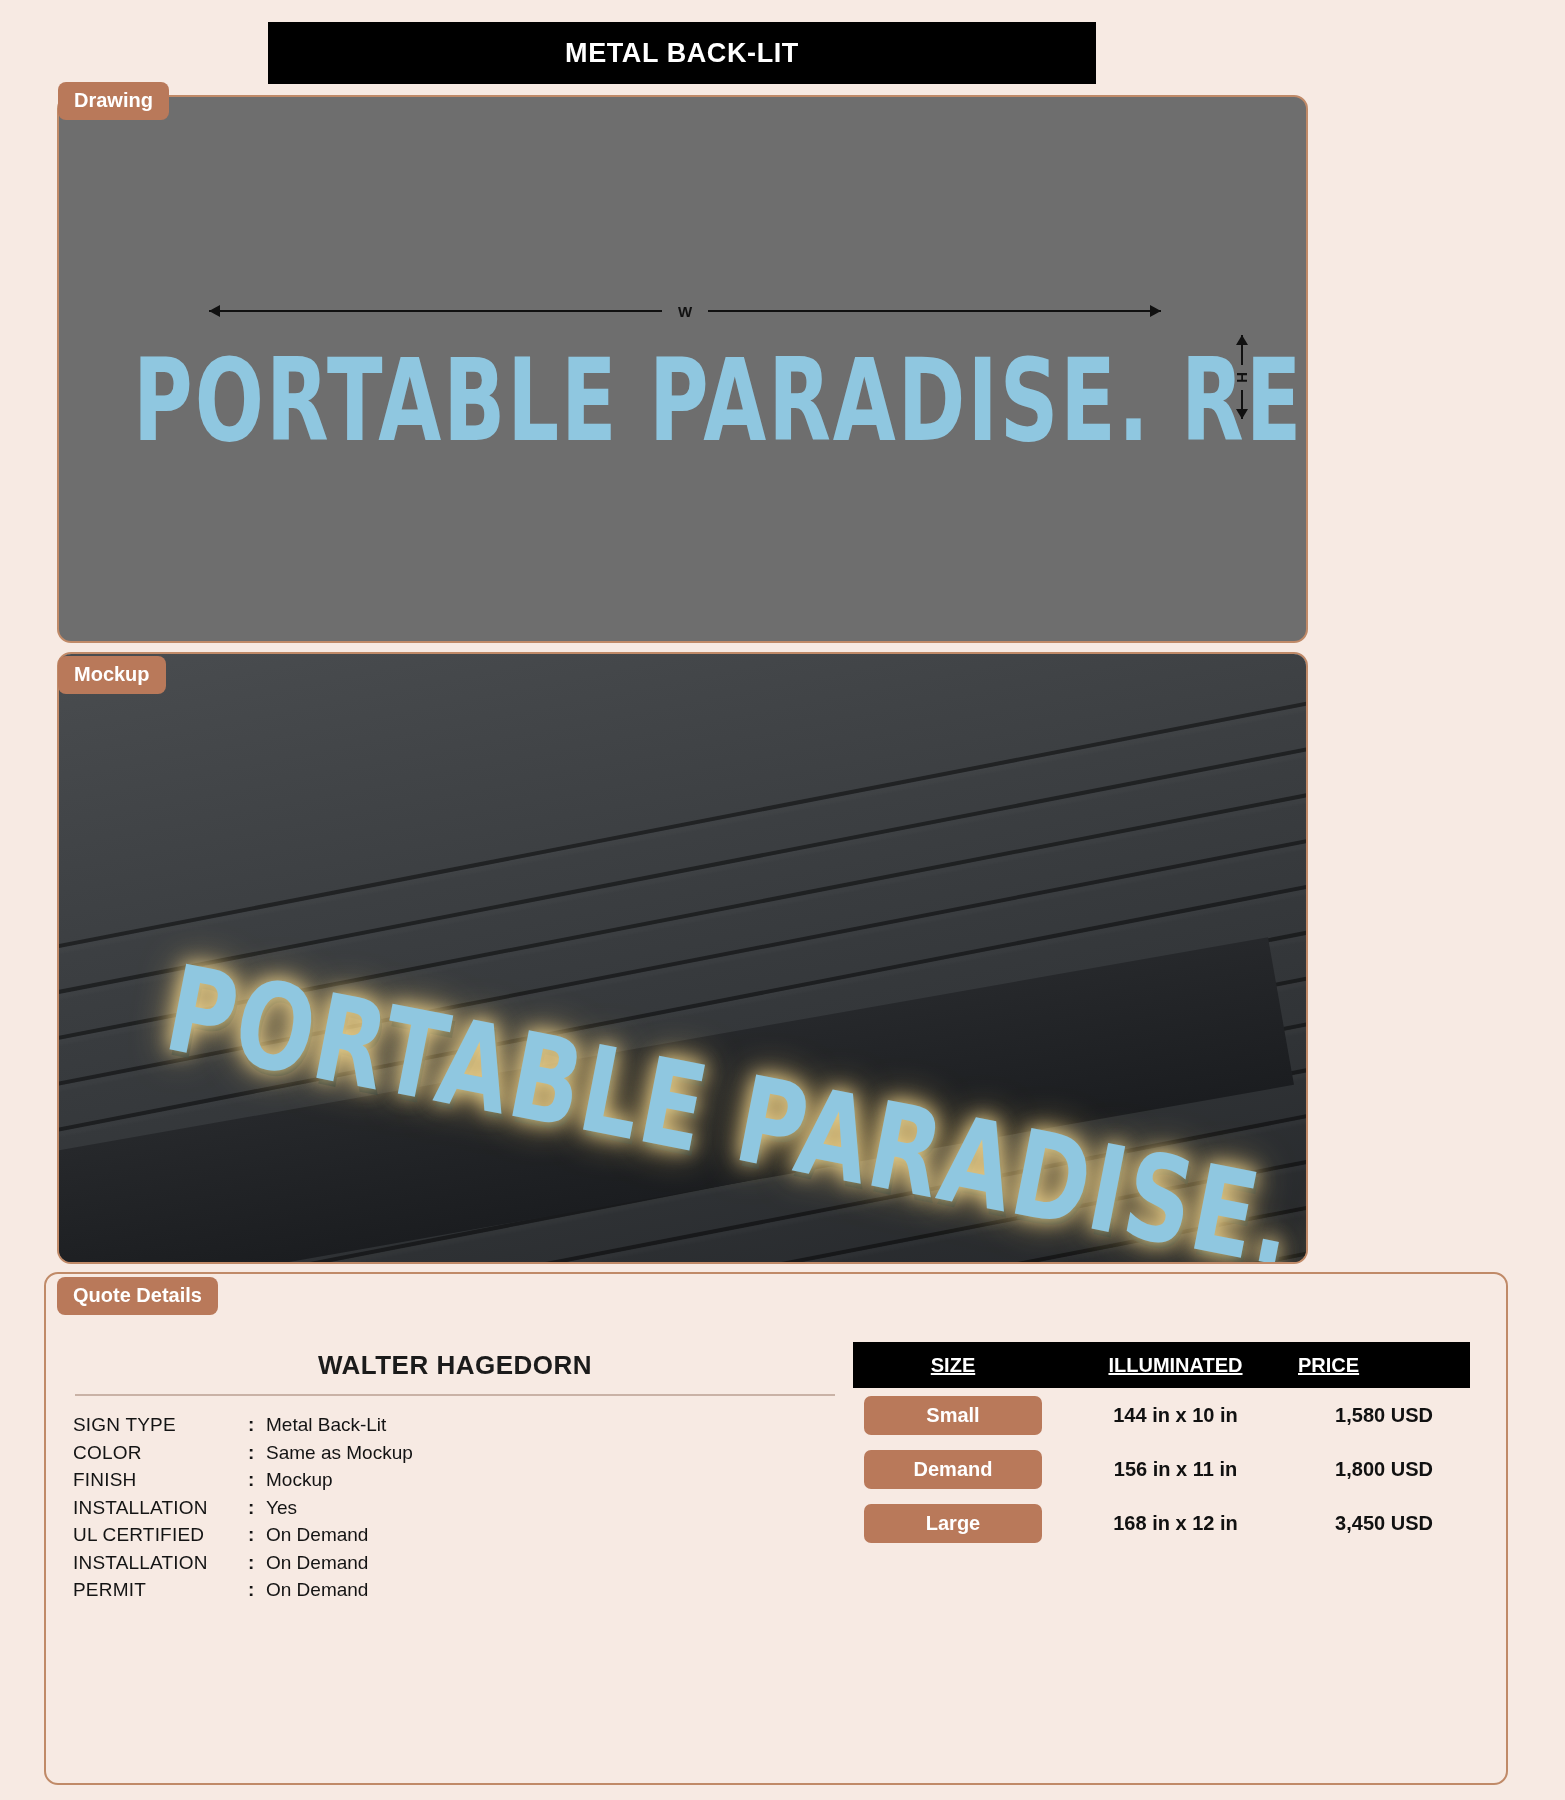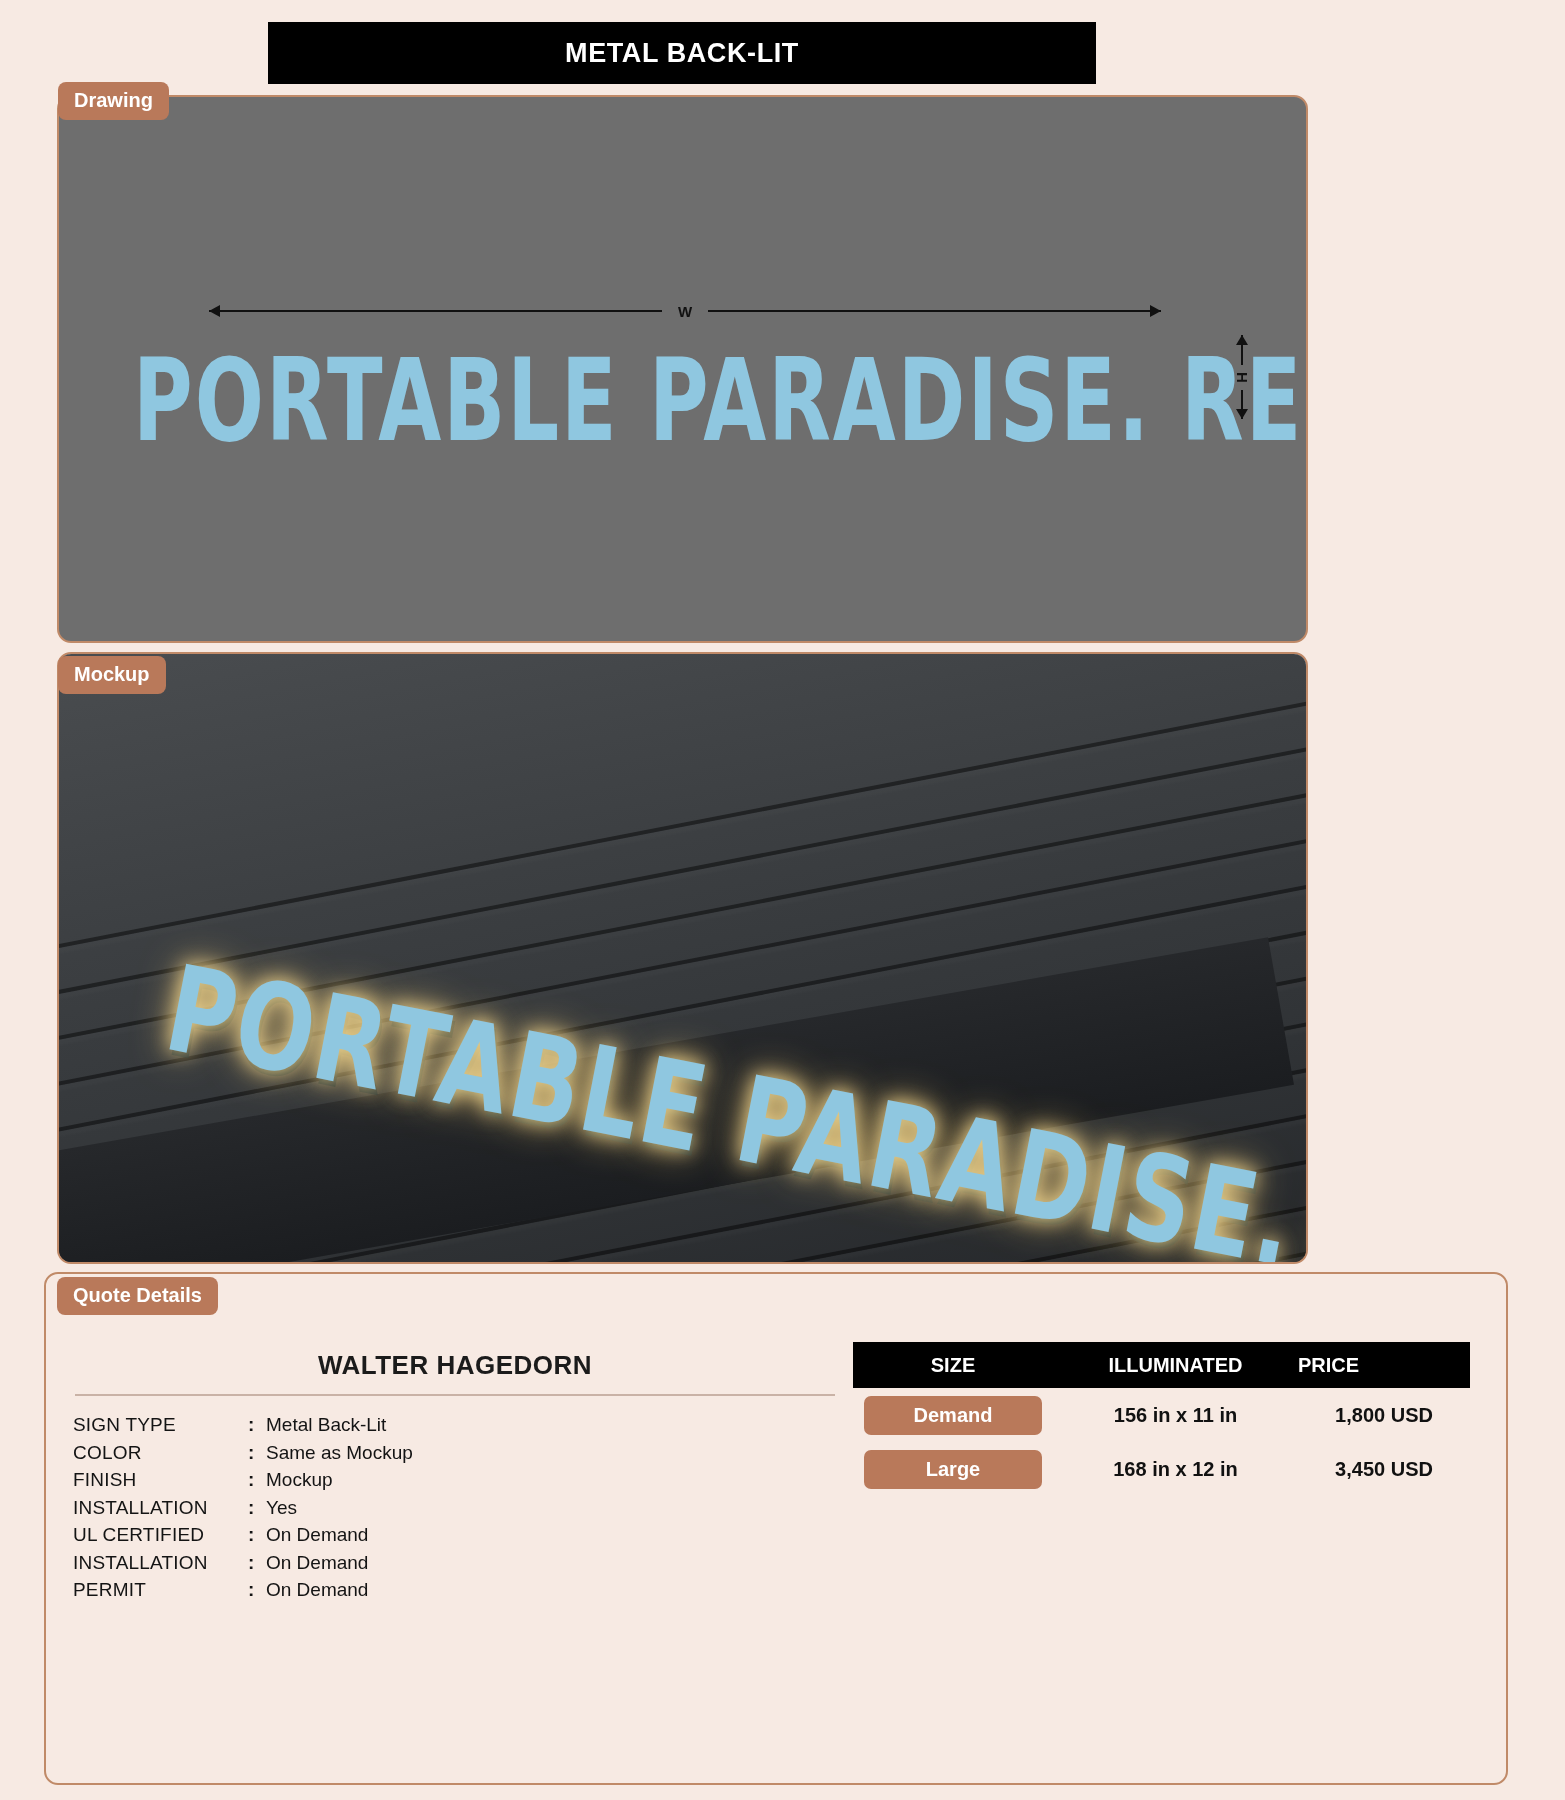--- a/index.html
+++ b/index.html
@@ -298,20 +298,21 @@
     width: 617px;
   }
   .price-head {
     display: flex;
     background: #000000;
     color: #ffffff;
     height: 46px;
     align-items: center;
     font-weight: bold;
     font-size: 20px;
+    text-decoration: underline;
   }
   .price-head .c1 { width: 200px; text-align: center; }
   .price-head .c2 { width: 245px; text-align: center; }
   .price-head .c3 { width: 172px; text-align: left; }
 
   .price-row {
     display: flex;
     align-items: center;
     height: 54px;
     font-size: 20px;
@@ -430,20 +431,27 @@
   </div>
 
   <div class="price-table">
     <div class="price-head">
       <div class="c1">SIZE</div>
       <div class="c2">ILLUMINATED</div>
       <div class="c3">PRICE</div>
     </div>
     <div class="price-row">
       <div class="c1">
+          <div class="size-chip">Small</div>
+        </div>
+      <div class="c2">144 in x 10 in</div>
+      <div class="c3">1,580 USD</div>
+    </div>
+    <div class="price-row">
+      <div class="c1">
           <div class="size-chip">Demand</div>
         </div>
       <div class="c2">156 in x 11 in</div>
       <div class="c3">1,800 USD</div>
     </div>
     <div class="price-row">
       <div class="c1">
           <div class="size-chip">Large</div>
         </div>
       <div class="c2">168 in x 12 in</div>

